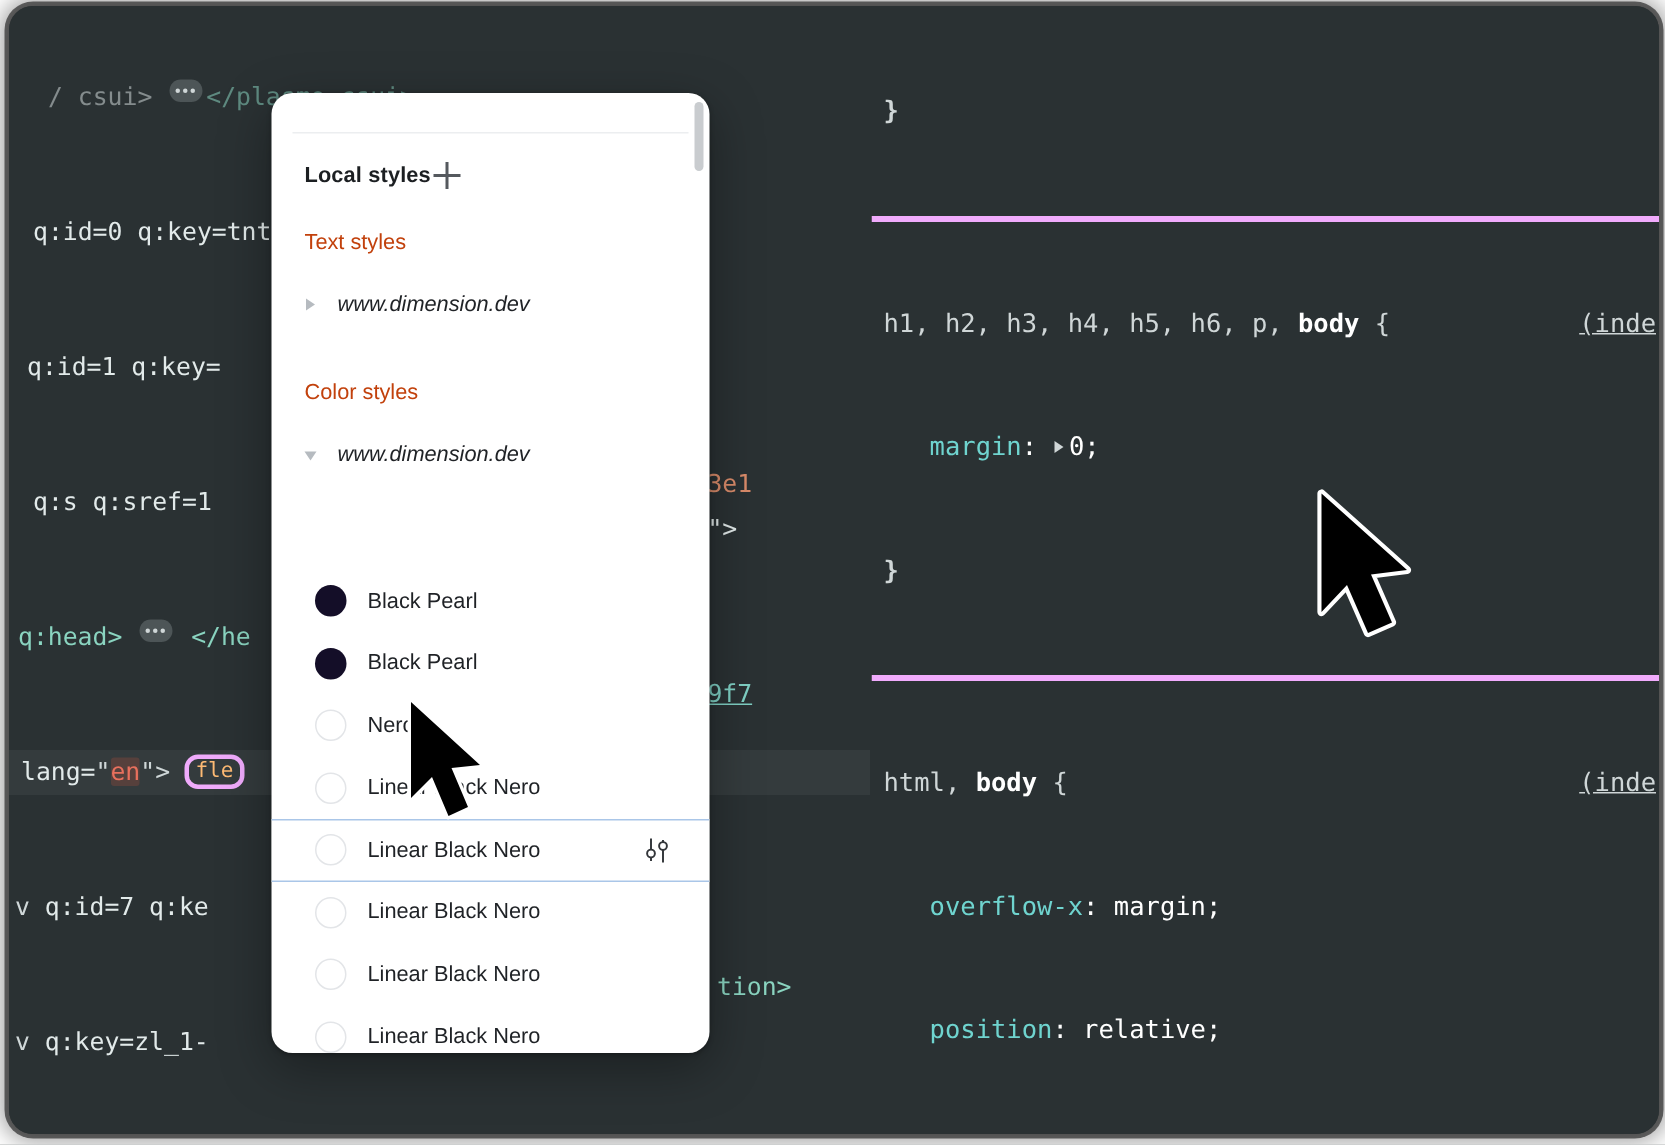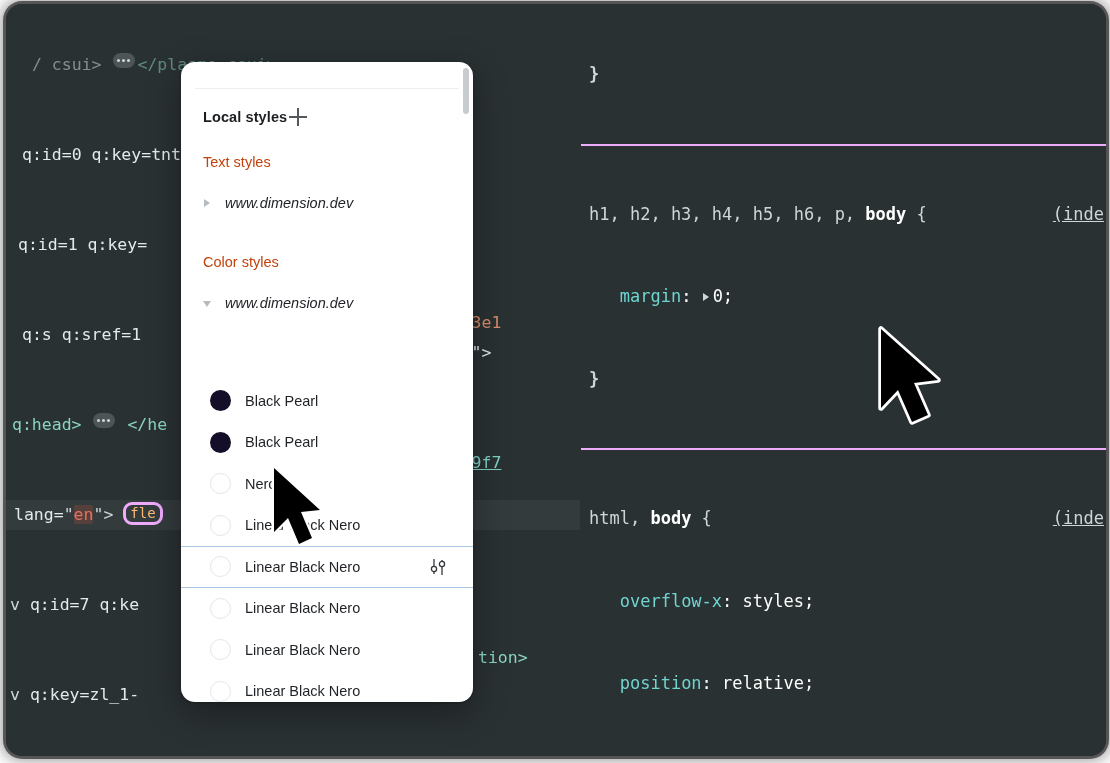--- a/index.html
+++ b/index.html
@@ -87,21 +87,21 @@
     width: 526px; height: 752px;
     background: #2a3133;
     font-family: "DejaVu Sans Mono", monospace;
     font-size: 17px;
     line-height: 27.5px;
     color: #e4eaec;
     overflow: hidden;
     border-left: 1px solid #20262700;
   }
   .rule { position: relative; padding: 0 0 0 0; }
-  .rule + .rule { border-top: 2px solid #f0abfc; }
+  .rule + .rule { border-top: 4px solid #f0abfc; }
   .rule-inner { padding: 0 8px 0 8px; white-space: pre; }
   .sel { color: #cfd6d7; }
   .sel b { color: #ffffff; font-weight: bold; }
   .origin {
     position: absolute; right: -6px; top: 0;
     color: #cfd6d7;
     text-decoration: underline;
     white-space: nowrap;
   }
   .prop { color: #6fd4cf; margin-top: 48px; }
@@ -273,21 +273,21 @@
         <div class="rule-inner">
           <div class="decl"><span class="sel">h1, h2, h3, h4, h5, h6, p, <b>body</b> {</span><span class="origin">(inde</span></div>
           <div class="decl">   <span class="prop">margin</span><span class="val">: </span><span class="tri"></span><span class="val">0;</span></div>
           <div class="decl"><span class="sel" style="font-weight:bold;">}</span></div>
         </div>
       </div>
 
       <div class="rule">
         <div class="rule-inner">
           <div class="decl"><span class="sel">html, <b>body</b> {</span><span class="origin">(inde</span></div>
-          <div class="decl">   <span class="prop">overflow-x</span><span class="val">: styles;</span></div>
+          <div class="decl">   <span class="prop">overflow-x</span><span class="val">: margin;</span></div>
           <div class="decl">   <span class="prop">position</span><span class="val">: relative;</span></div>
           <div class="decl"><span class="sel" style="font-weight:bold;">}</span></div>
         </div>
       </div>
 
     </div>
 
     <div class="styles-panel">
       <div class="panel-scrollbar"></div>
       <div class="panel-divider"></div>

